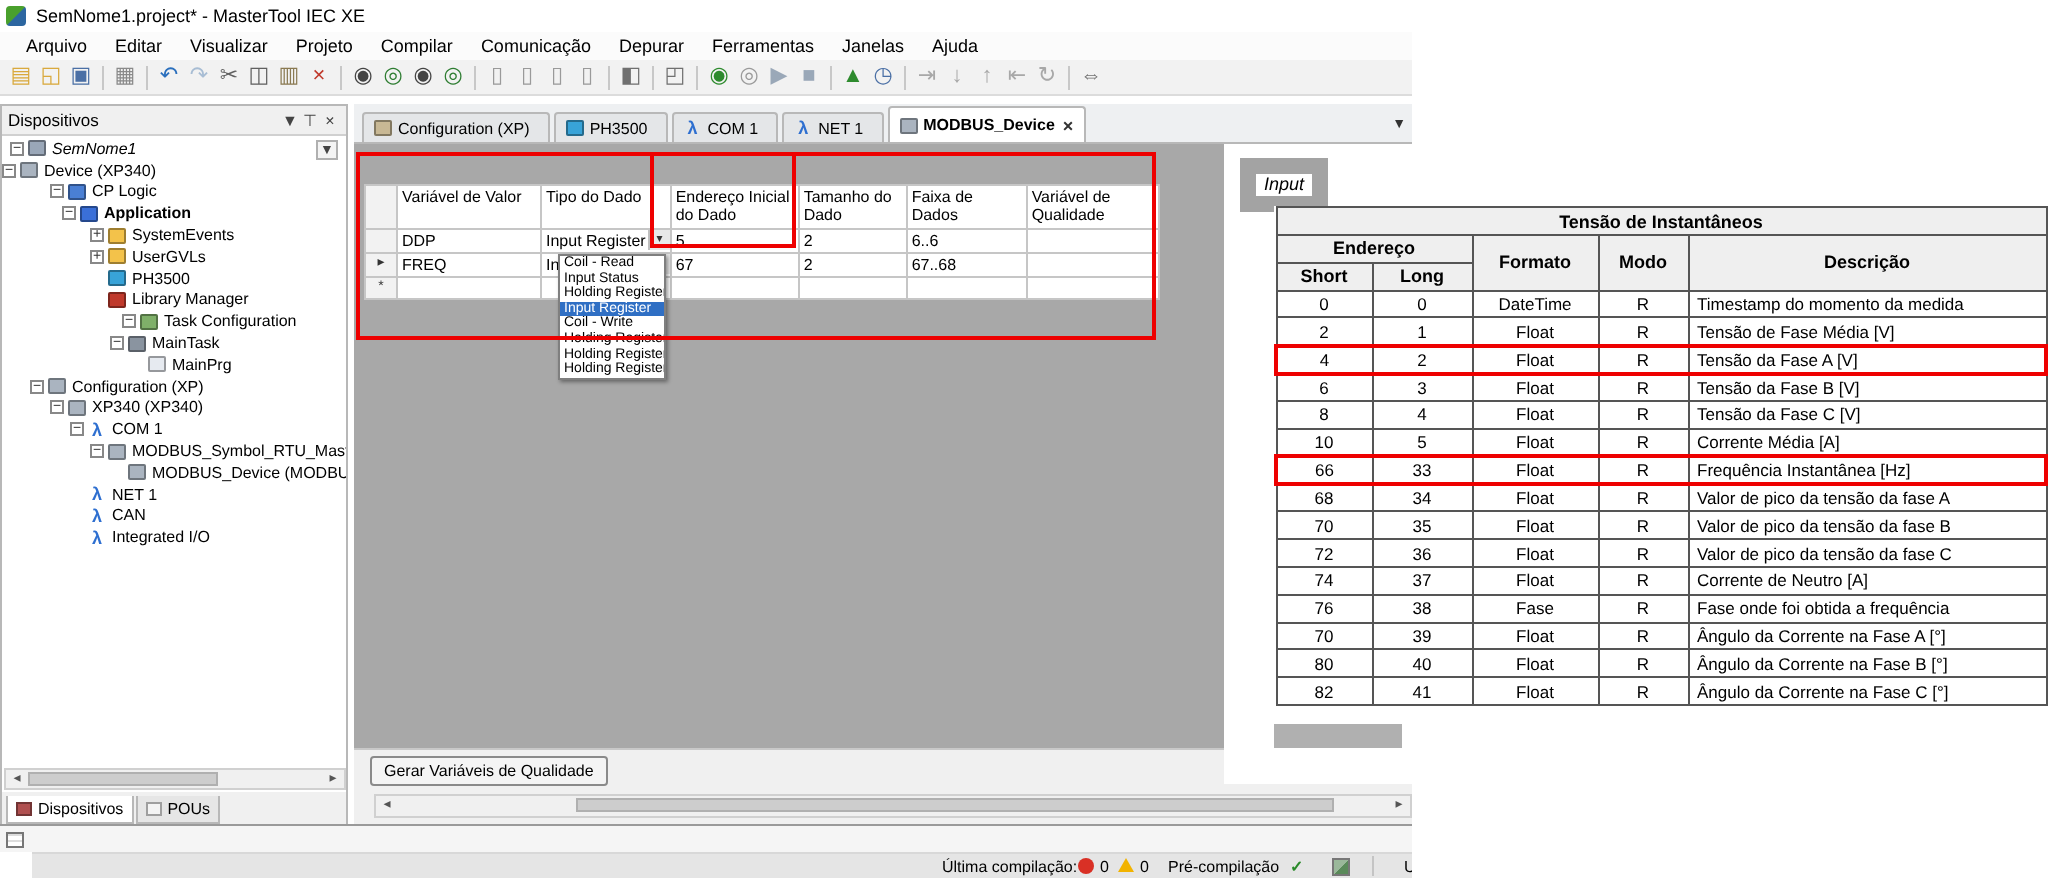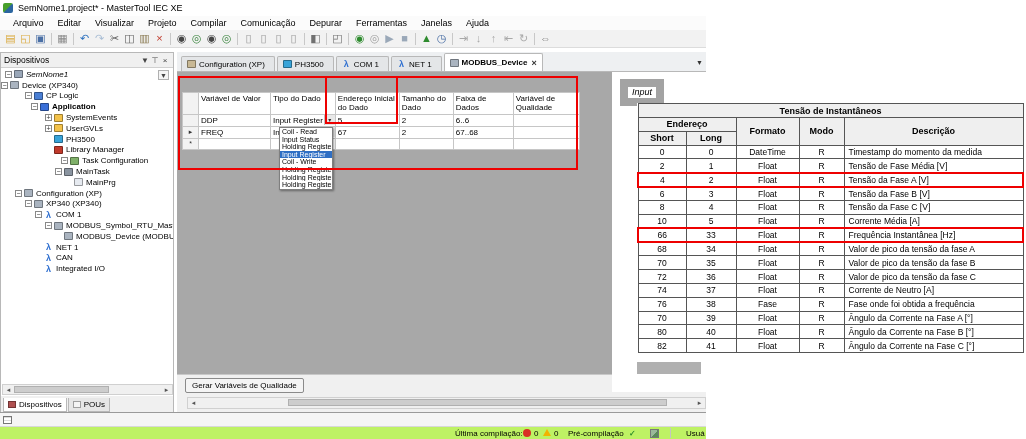--- a/index.html
+++ b/index.html
@@ -79,21 +79,21 @@
 
   #gerar-strip { left:0; top:322px; width:529px; height:38px; background:#f0f0f0; border-top:1px solid #c8c8c8; }
   #gerar-btn { left:8px; top:3px; height:15px; padding:0 6px; font-size:8px; background:#f4f4f4; border:1px solid #8a8a8a; border-radius:2px; line-height:13px; }
   #editor-hscroll { left:10px; top:22px; width:519px; height:12px; }
 
   
   #messages-bar { left:0; top:412px; width:706px; height:14px; background:#f5f5f5; border-top:1px solid #9a9a9a; display:flex; align-items:center; padding-left:3px; }
   #msg-icon { width:9px; height:8px; border:1px solid #777; background:repeating-linear-gradient(#ddd,#ddd 1px,#fff 1px,#fff 3px); margin-right:5px; }
   #msg-label { font-size:8px; border:1px solid #9a9a9a; border-radius:2px; background:#fdfdfd; padding:0 4px; line-height:11px; }
 
-  #status-bar { left:0; top:426px; width:706px; height:13px; background:#bef264; border-top:1px solid #d8d8d8; font-size:8px; overflow:hidden; }
+  #status-bar { left:16px; top:426px; width:706px; height:13px; background:#e5e5e5; border-top:1px solid #d8d8d8; font-size:8px; overflow:hidden; }
   #status-bar .abs { top:2px; }
   .err-circle { width:8px; height:8px; border-radius:50%; background:#d93025; color:#fff; font-size:6px; line-height:8px; text-align:center; }
   .warn-tri { width:0; height:0; border-left:4px solid transparent; border-right:4px solid transparent; border-bottom:7px solid #f2b300; }
   .check { color:#2a8a2a; font-weight:bold; }
   .st-sep { width:1px; height:10px; background:#c4c4c4; top:1px!important; }
   #compile-icon { width:9px; height:9px; background:linear-gradient(135deg,#9ab89a 50%,#5a8a5a 50%); border:1px solid #777; }
 
   
   .whiteout { background:#fff; z-index:5; }
   #white-a { left:612px; top:72px; width:414px; height:320px; }

